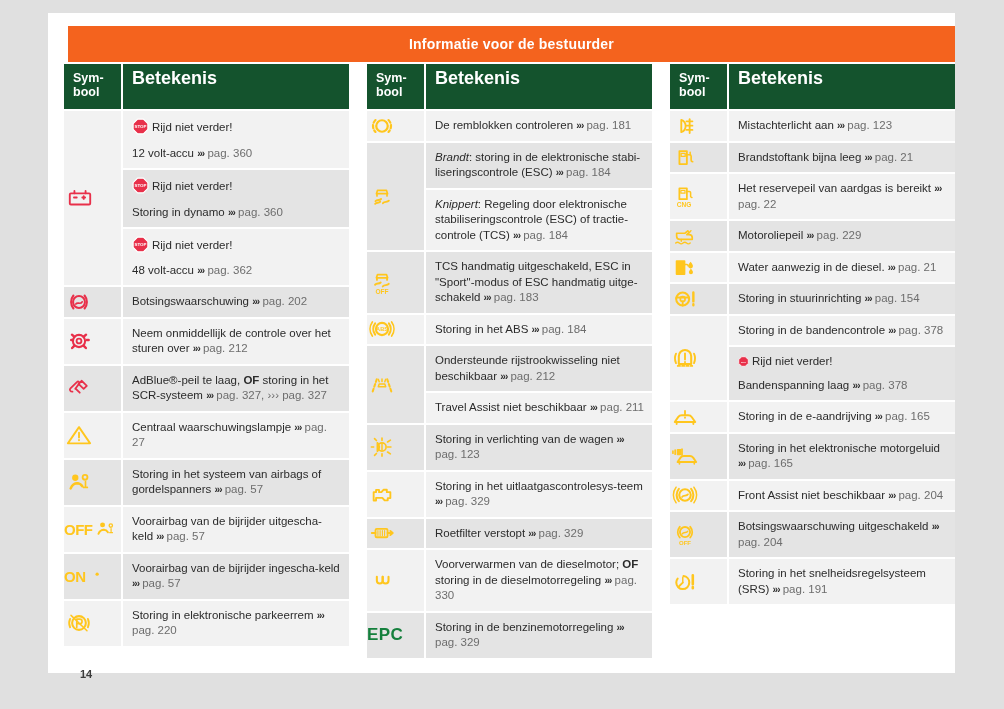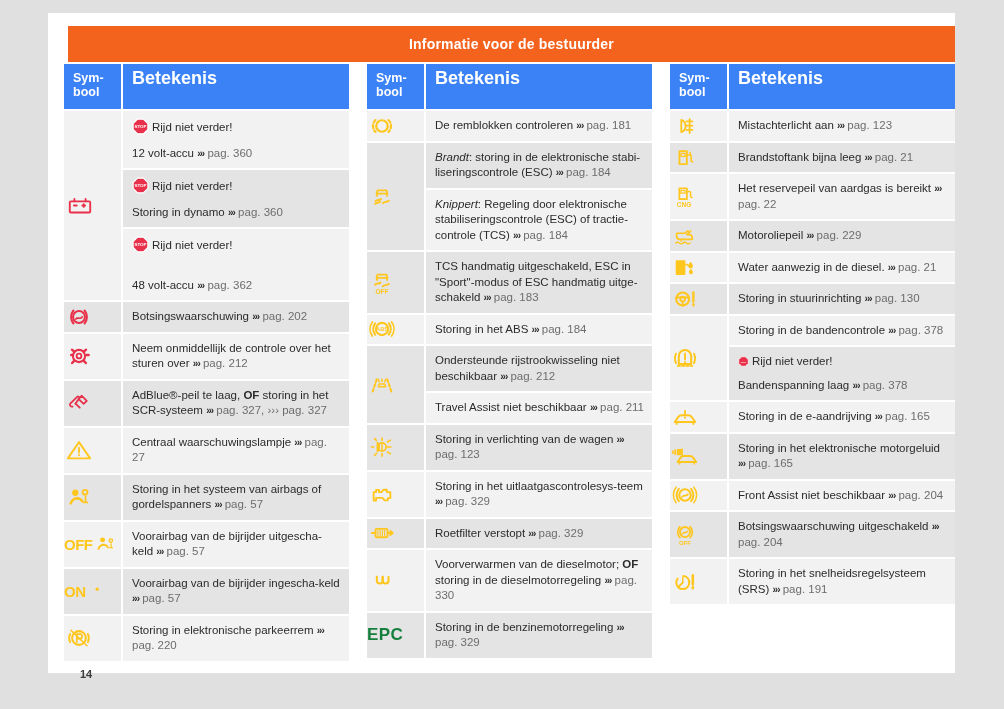--- a/index.html
+++ b/index.html
@@ -21,21 +21,21 @@
     display:flex;align-items:center;justify-content:center;
     letter-spacing:.2px;
   }
   .columns{
     position:absolute;left:16px;top:51px;width:891px;
     display:flex;gap:18px;
   }
   .col{width:285px;}
 
   
-  .thead{display:flex;background:#3b82f6;color:#fff;min-height:45px;}
+  .thead{display:flex;background:#14532d;color:#fff;min-height:45px;}
   .th-sym{width:57px;flex:0 0 57px;padding:7px 0 0 9px;box-sizing:border-box;
           font-size:12.5px;font-weight:700;line-height:14px;}
   .th-bet{flex:1;padding:7px 0 0 9px;box-sizing:border-box;
           font-size:18px;font-weight:700;line-height:14px;}
   .th-div{width:2px;background:#ffffff;}
 
   .row{display:flex;}
   .cell-sym{
     width:57px;flex:0 0 57px;
     display:flex;align-items:center;justify-content:flex-start;
@@ -107,21 +107,21 @@
                     <polygon points="8,1.6 16,1.6 22.4,8 22.4,16 16,22.4 8,22.4 1.6,16 1.6,8" fill="#e8304a" stroke="#ffffff" stroke-width="1.6"></polygon>
                     <text x="12" y="14.2" font-size="6.2" font-family="Liberation Sans,sans-serif" font-weight="700" fill="#ffffff" text-anchor="middle">STOP</text>
                   </svg></span><span>Rijd niet verder!</span></div>
               <div style="margin-top:6px;">Storing in dynamo <span class="arrows">›››</span> <span class="pg">pag. 360</span></div>
             </div>
             <div class="sub shadeA">
               <div><span class="stopmark"><svg width="17" height="17" viewBox="0 0 24 24">
                     <polygon points="8,1.6 16,1.6 22.4,8 22.4,16 16,22.4 8,22.4 1.6,16 1.6,8" fill="#e8304a" stroke="#ffffff" stroke-width="1.6"></polygon>
                     <text x="12" y="14.2" font-size="6.2" font-family="Liberation Sans,sans-serif" font-weight="700" fill="#ffffff" text-anchor="middle">STOP</text>
                   </svg></span><span>Rijd niet verder!</span></div>
-              <div style="margin-top:20px;">48 volt-accu <span class="arrows">›››</span> <span class="pg">pag. 362</span></div>
+              <div style="margin-top:5px;">48 volt-accu <span class="arrows">›››</span> <span class="pg">pag. 362</span></div>
             </div>
           </div>
         </div>
         <div class="rowgap"></div>
         <div class="row">
           <div class="cell-sym shadeB">
             <svg class="icn" width="30" height="26" viewBox="0 0 32 28" fill="none" stroke="#e8304a" stroke-width="2" stroke-linecap="round" stroke-linejoin="round">
               <path d="M10 7a11 11 0 0 0 0 14M22 7a11 11 0 0 1 0 14" stroke-width="2.2"></path>
               <circle cx="16" cy="14" r="6.4" stroke-width="2.2"></circle>
               <path d="M12.6 16.2c1.6-2.6 5.2 1 6.8-2.4" stroke-width="1.8"></path>
@@ -525,21 +525,21 @@
               <circle cx="13.5" cy="14" r="7" stroke-width="2.2"></circle>
               <circle cx="13.5" cy="14" r="2.6" stroke-width="1.8"></circle>
               <path d="M6.6 13h-.1M20.4 13h.1M6.8 12.4h13.4" stroke-width="2"></path>
               <path d="M13.5 16.6V21" stroke-width="2"></path>
               <path d="M25 7v9.6M25 19.6v1.2" stroke-width="2.6"></path>
             </svg>
           </div>
           <div class="sym-div"></div>
           <div class="cell-bet">
             <div class="sub shadeB">
-              <div style="">Storing in stuurinrichting <span class="arrows">›››</span> <span class="pg">pag. 130</span></div>
+              <div style="">Storing in stuurinrichting <span class="arrows">›››</span> <span class="pg">pag. 154</span></div>
             </div>
           </div>
         </div>
         <div class="rowgap"></div>
         <div class="row">
           <div class="cell-sym shadeA">
             <svg class="icn" width="30" height="28" viewBox="0 0 32 28" fill="none" stroke="#ffc61e" stroke-width="2" stroke-linecap="round" stroke-linejoin="round">
               <path d="M9.4 20.4V12a6.6 6.6 0 0 1 13.2 0v8.4z" stroke-width="2.2"></path>
               <path d="M16 9.2v6.4M16 18.2v.4" stroke-width="2"></path>
               <path d="M6.4 9.4a12 12 0 0 0 0 10M25.6 9.4a12 12 0 0 1 0 10" stroke-width="2"></path>

